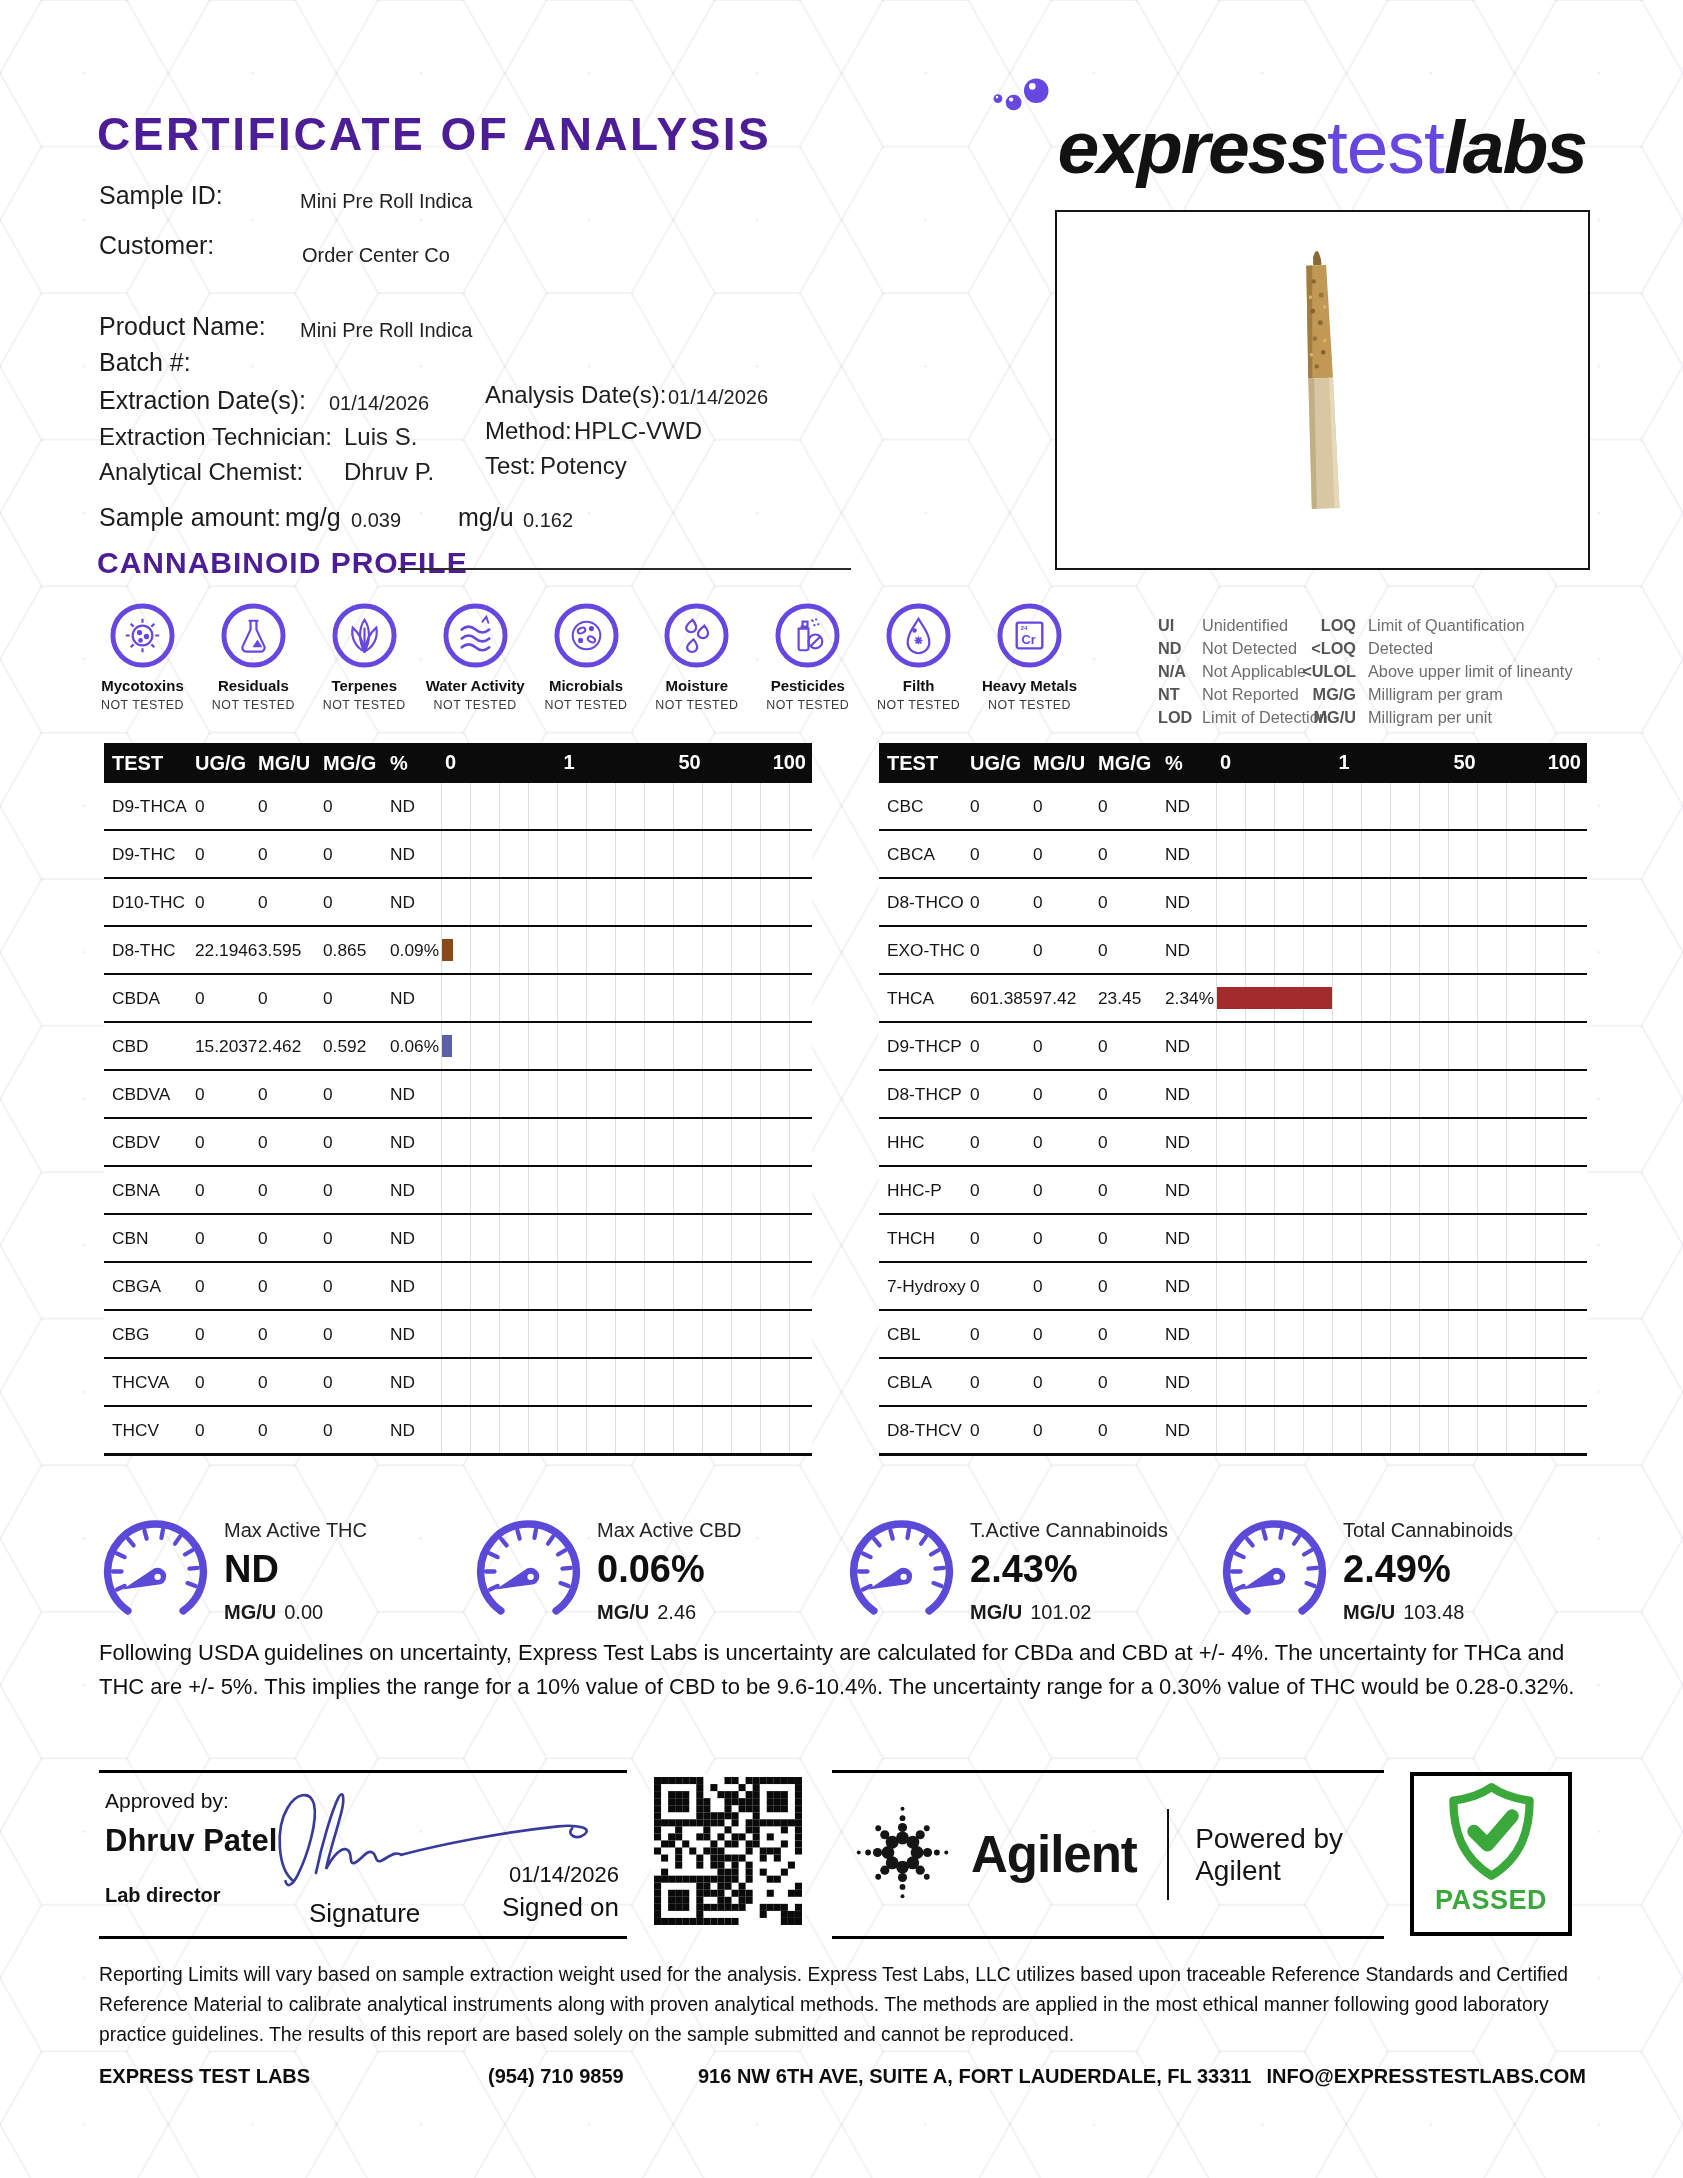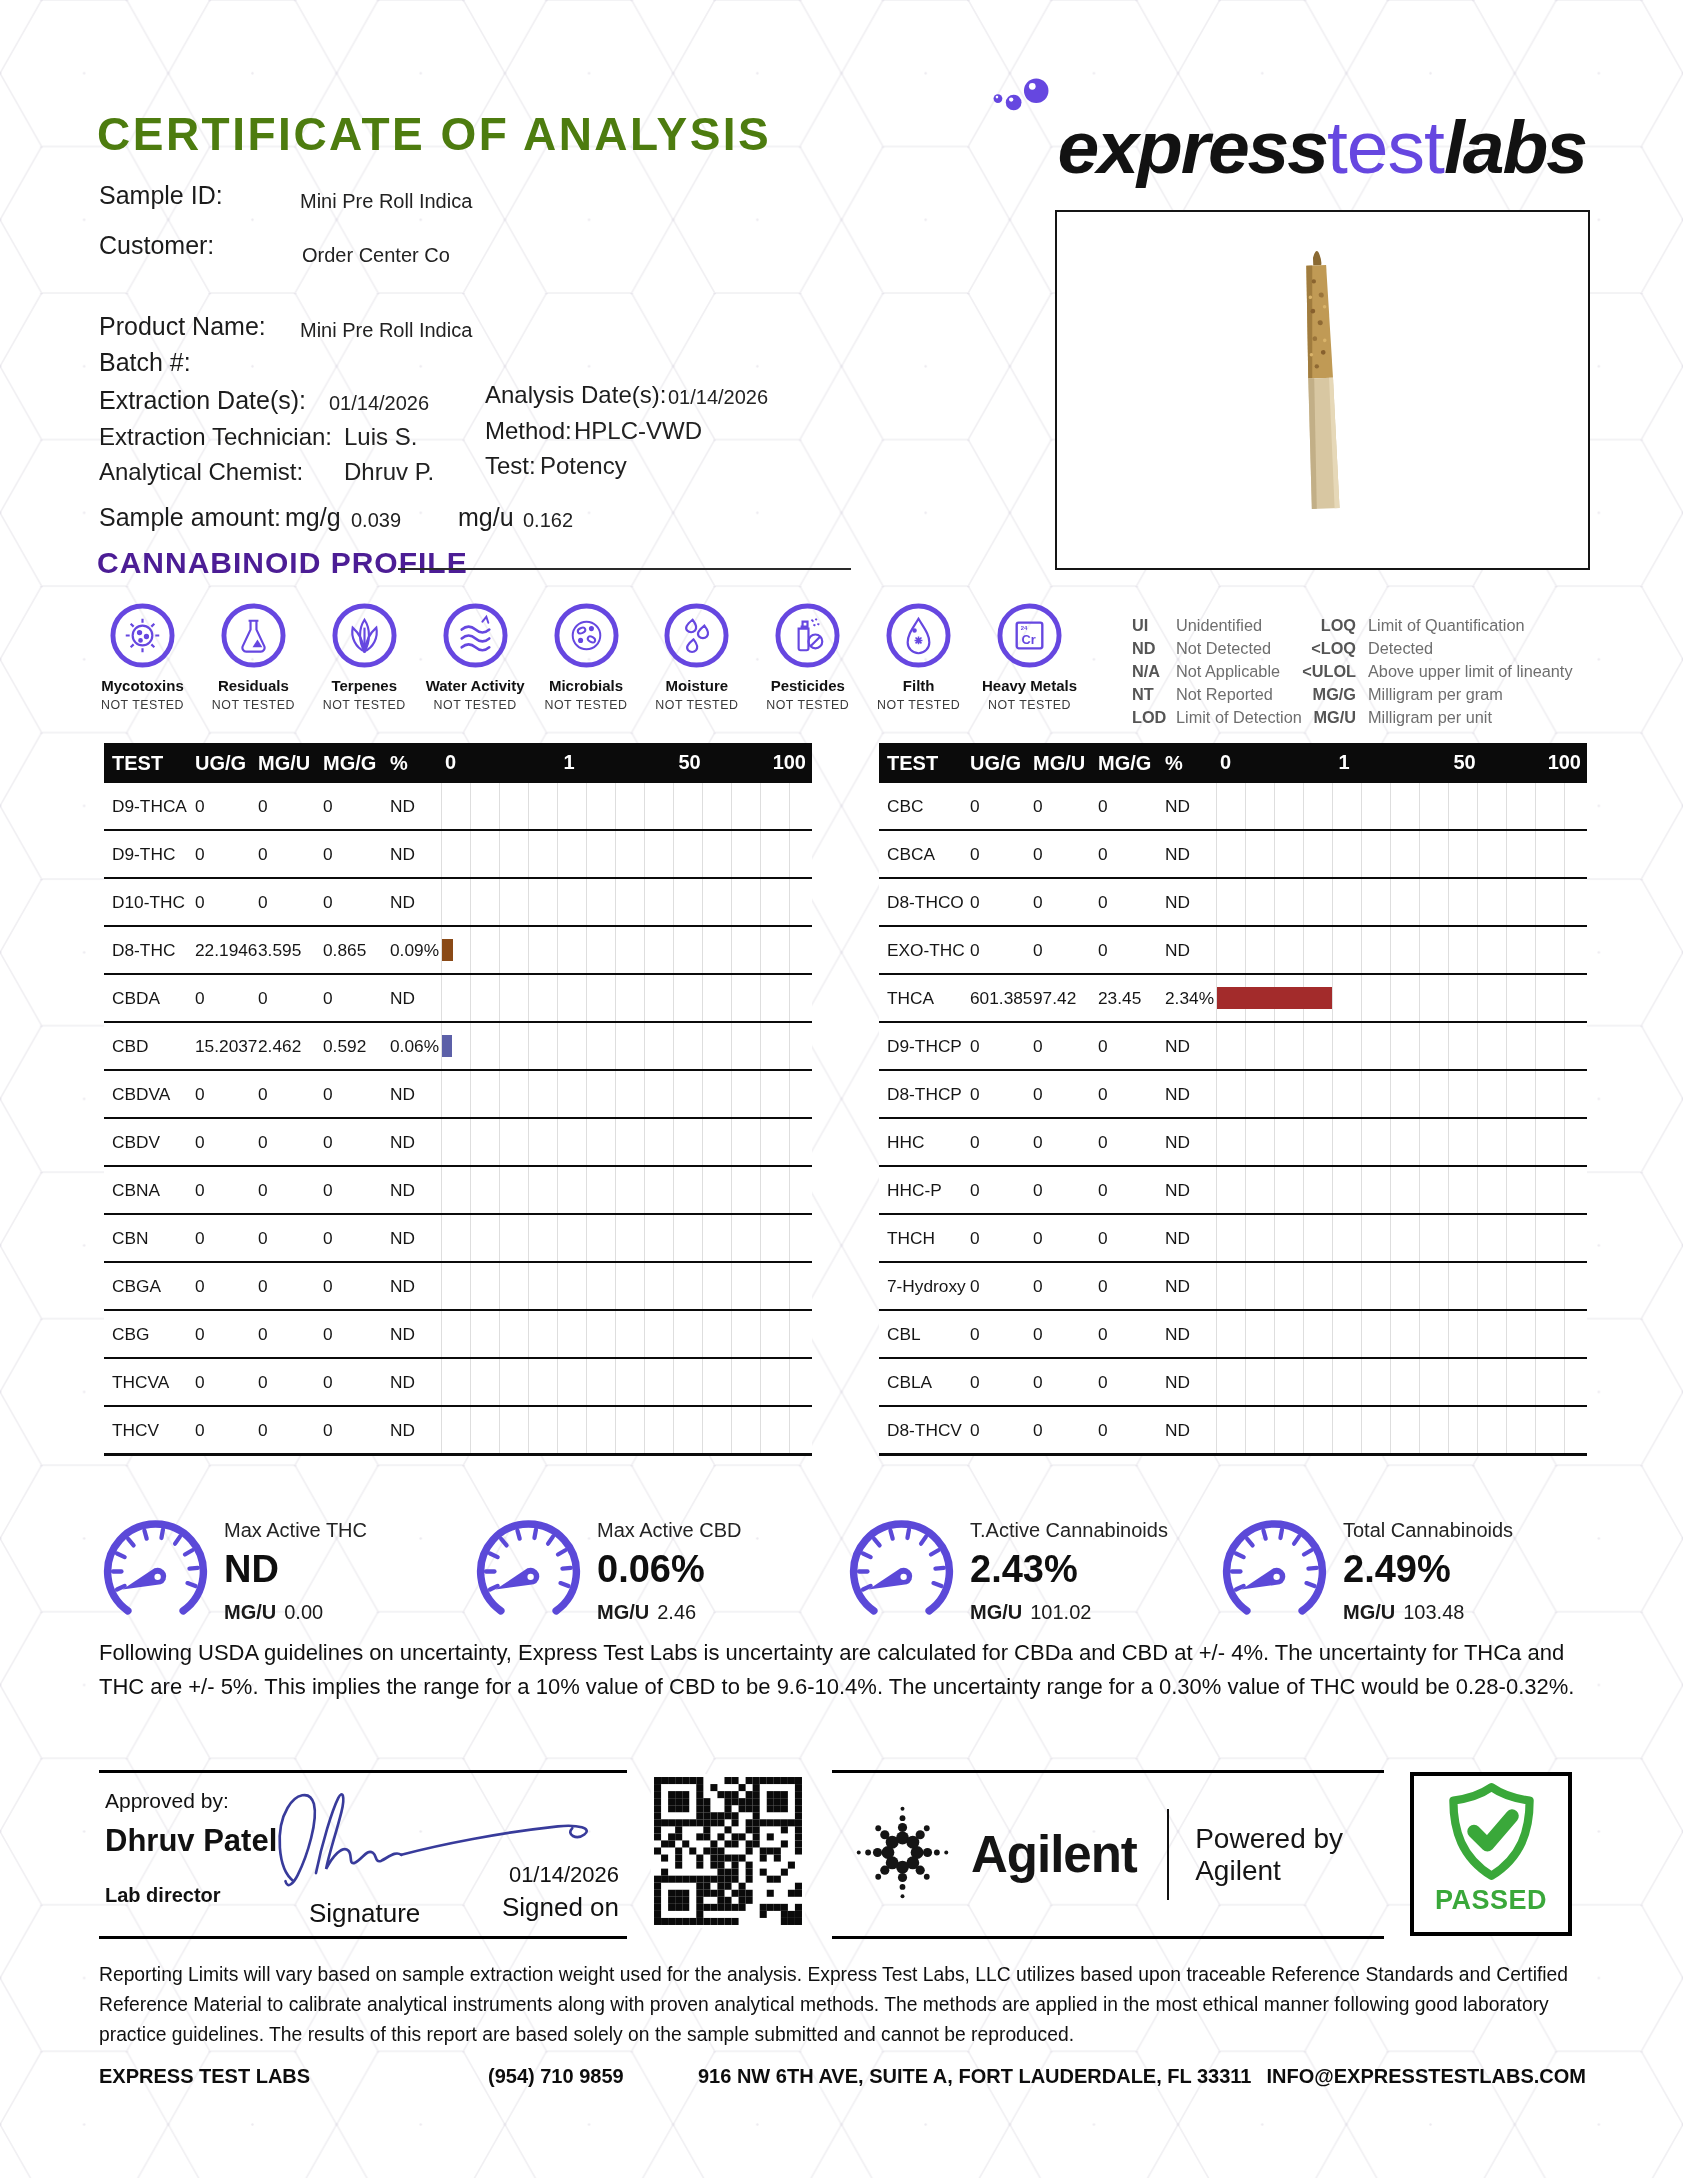--- a/index.html
+++ b/index.html
@@ -4,21 +4,21 @@
 <style>
   html,body{margin:0;padding:0;background:#fff;}
   body{width:1683px;height:2178px;position:relative;overflow:hidden;
        font-family:"Liberation Sans",sans-serif;color:#111;}
   .abs{position:absolute;}
   
   #bgpat{position:absolute;left:0;top:0;z-index:0;}
   .page{position:absolute;inset:0;z-index:1;}
 
   
-  .coa-title{left:97px;top:107px;font-size:46px;font-weight:800;letter-spacing:2.5px;color:#4d7c0f;}
+  .coa-title{left:97px;top:107px;font-size:46px;font-weight:800;letter-spacing:2.5px;color:#4c1d95;}
   .brand{right:97px;top:77px;display:flex;align-items:flex-end;}
   .brand .bub{margin-right:4px;margin-bottom:51px;}
   .brand .t{font-size:75px;line-height:1;}
   .t-express{font-weight:800;font-style:italic;color:#121212;letter-spacing:-2px;}
   .t-test{font-weight:400;color:#6647e0;letter-spacing:-1px;}
   .t-labs{font-weight:800;font-style:italic;color:#121212;letter-spacing:-2px;}
 
   
   .lbl{font-size:25px;color:#1c1c1c;}
   .lbl2{font-size:24px;color:#1c1c1c;}
@@ -33,21 +33,21 @@
   .section-line{left:398px;top:568px;width:453px;height:2px;background:#2a2a2a;}
 
   
   .screen-row{left:91px;top:602px;width:990px;display:flex;justify-content:space-between;}
   .scr{width:103px;text-align:center;}
   .scr .ring{display:inline-block;}
   .scr-name{font-size:15px;font-weight:700;color:#111;margin-top:4px;white-space:nowrap;}
   .scr-status{font-size:12.4px;color:#3a3a3a;letter-spacing:0.5px;margin-top:4px;white-space:nowrap;}
 
   
-  .legend1{left:1132px;top:614px;}
+  .legend1{left:1158px;top:614px;}
   .legend2{left:1279px;top:614px;}
   .lg-row{display:flex;height:23px;align-items:center;font-size:16.3px;}
   .legend1 .lg-abbr{width:44px;font-weight:700;color:#555;}
   .legend1 .lg-text{color:#6e6e6e;}
   .legend2 .lg-abbr{width:77px;text-align:right;margin-right:12px;font-weight:700;color:#555;}
   .legend2 .lg-text{color:#6e6e6e;}
 
   
   .ctable{top:743px;width:708px;background:#fff;}
   .ct-left{left:104px;} .ct-right{left:879px;}

